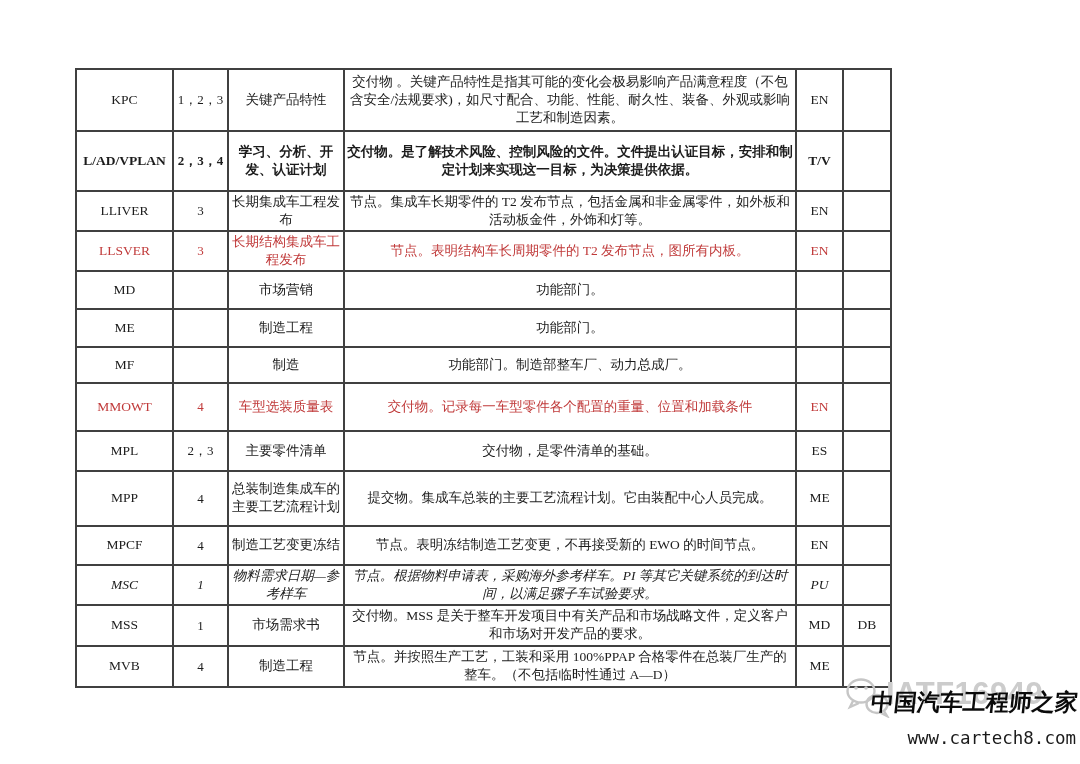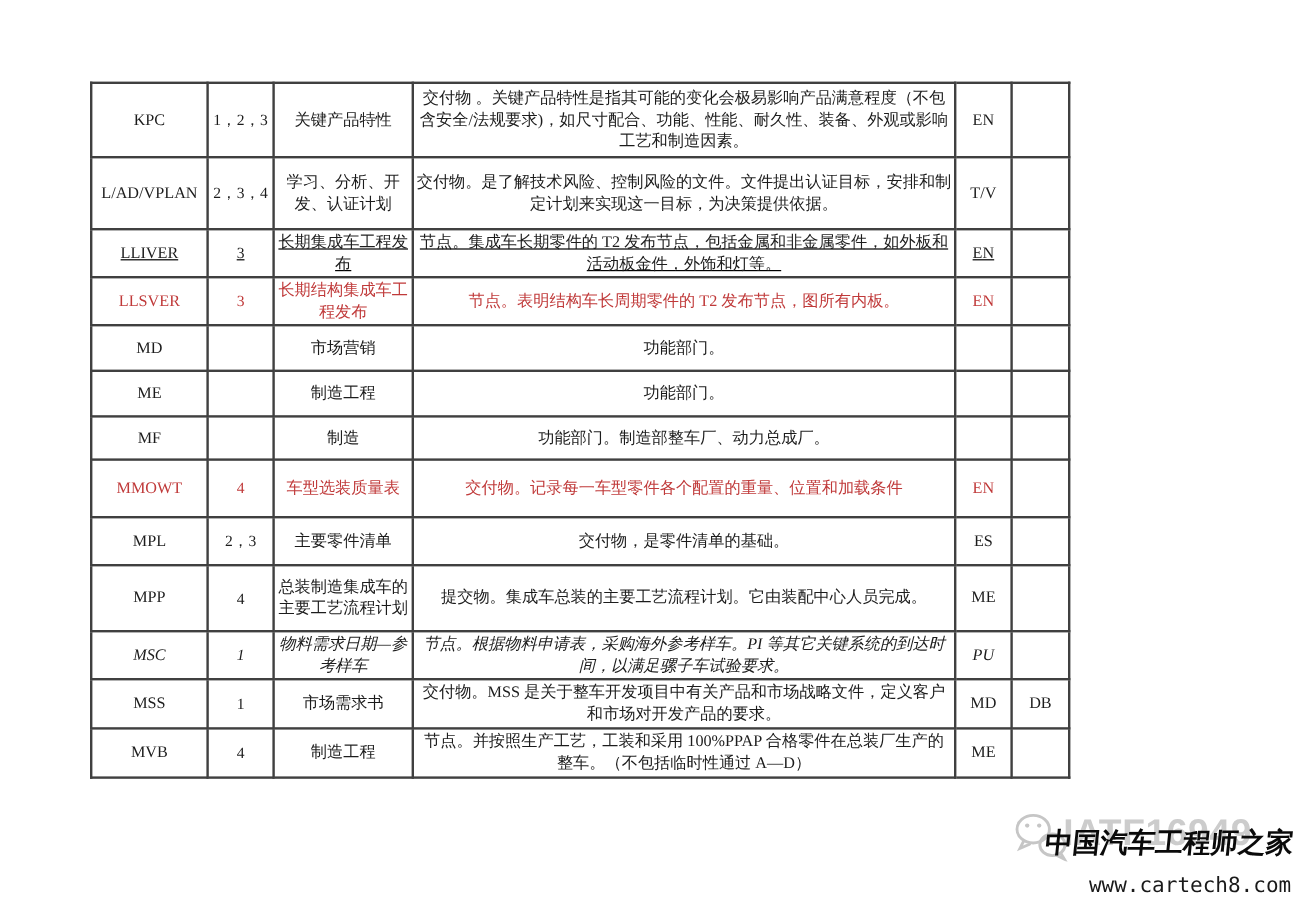--- a/index.html
+++ b/index.html
@@ -61,29 +61,29 @@
   </colgroup>
   <tbody>
       <tr style="height: 62px;">
         <td class="abbreviation-cell">KPC</td>
         <td class="phases-cell">1，2，3</td>
         <td class="chinese-name-cell">关键产品特性</td>
         <td class="description-cell">交付物 。关键产品特性是指其可能的变化会极易影响产品满意程度（不包含安全/法规要求)，如尺寸配合、功能、性能、耐久性、装备、外观或影响工艺和制造因素。</td>
         <td class="department-cell">EN</td>
         <td class="extra-cell"></td>
       </tr>
-      <tr style="height: 60px;">
+      <tr style="height: 60px; font-weight: bold;">
         <td class="abbreviation-cell">L/AD/VPLAN</td>
         <td class="phases-cell">2，3，4</td>
         <td class="chinese-name-cell">学习、分析、开发、认证计划</td>
         <td class="description-cell">交付物。是了解技术风险、控制风险的文件。文件提出认证目标，安排和制定计划来实现这一目标，为决策提供依据。</td>
         <td class="department-cell">T/V</td>
         <td class="extra-cell"></td>
       </tr>
-      <tr style="height: 40px; text-decoration: underline;">
+      <tr style="height: 40px;">
         <td class="abbreviation-cell">LLIVER</td>
         <td class="phases-cell">3</td>
         <td class="chinese-name-cell">长期集成车工程发布</td>
         <td class="description-cell">节点。集成车长期零件的 T2 发布节点，包括金属和非金属零件，如外板和活动板金件，外饰和灯等。</td>
         <td class="department-cell">EN</td>
         <td class="extra-cell"></td>
       </tr>
       <tr class="red-row" style="height: 38px;">
         <td class="abbreviation-cell">LLSVER</td>
         <td class="phases-cell">3</td>
@@ -131,20 +131,28 @@
         <td class="description-cell">交付物，是零件清单的基础。</td>
         <td class="department-cell">ES</td>
         <td class="extra-cell"></td>
       </tr>
       <tr style="height: 55px;">
         <td class="abbreviation-cell">MPP</td>
         <td class="phases-cell">4</td>
         <td class="chinese-name-cell">总装制造集成车的主要工艺流程计划</td>
         <td class="description-cell">提交物。集成车总装的主要工艺流程计划。它由装配中心人员完成。</td>
         <td class="department-cell">ME</td>
+        <td class="extra-cell"></td>
+      </tr>
+      <tr style="height: 39px;">
+        <td class="abbreviation-cell">MPCF</td>
+        <td class="phases-cell">4</td>
+        <td class="chinese-name-cell">制造工艺变更冻结</td>
+        <td class="description-cell">节点。表明冻结制造工艺变更，不再接受新的 EWO 的时间节点。</td>
+        <td class="department-cell">EN</td>
         <td class="extra-cell"></td>
       </tr>
       <tr style="height: 32px; font-style: italic;">
         <td class="abbreviation-cell">MSC</td>
         <td class="phases-cell">1</td>
         <td class="chinese-name-cell">物料需求日期—参考样车</td>
         <td class="description-cell">节点。根据物料申请表，采购海外参考样车。PI 等其它关键系统的到达时间，以满足骡子车试验要求。</td>
         <td class="department-cell">PU</td>
         <td class="extra-cell"></td>
       </tr>

